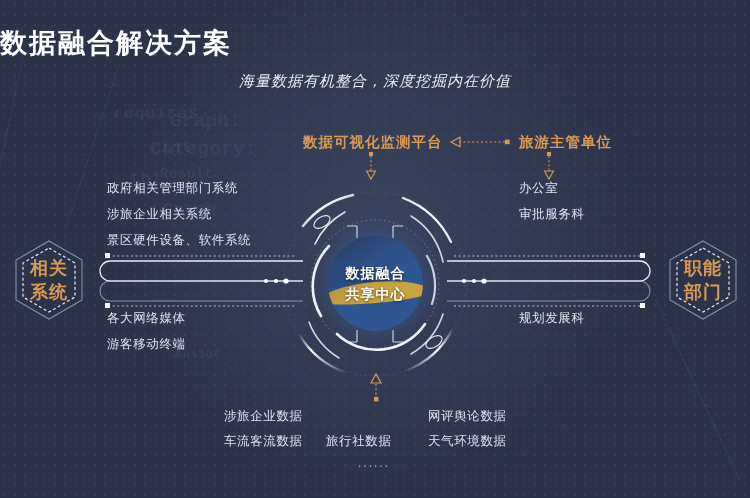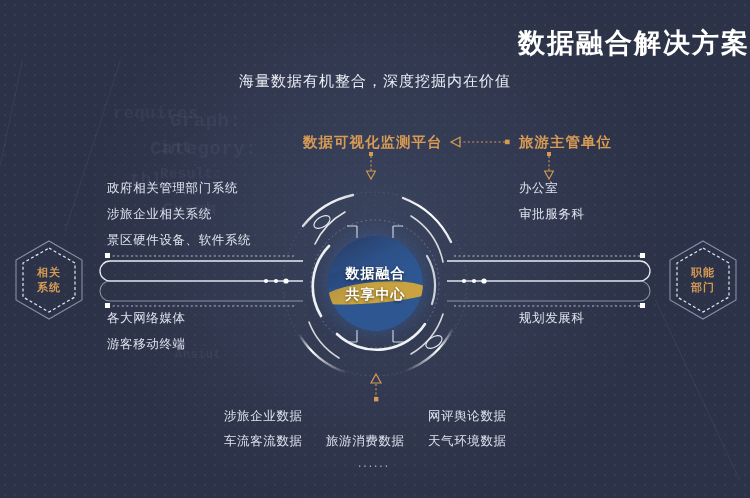--- a/index.html
+++ b/index.html
@@ -30,45 +30,45 @@
     pointer-events:none;
   }
   
   .diag{
     position:absolute;border-left:1px solid rgba(160,175,210,.10);
     height:260px;transform-origin:top left;
   }
 
   
   .title{
-    position:absolute;left:0;right:0;top:25px;text-align:right;
+    position:absolute;left:0;right:0;top:25px;text-align:left;
     color:#ffffff;font-size:27px;font-weight:700;letter-spacing:2px;
   }
   .subtitle{
     position:absolute;left:0;right:0;top:72px;text-align:center;
-    color:#e9ecf4;font-size:15px;letter-spacing:1px;font-weight:400;
+    color:#e9ecf4;font-size:15px;letter-spacing:1px;font-weight:400;font-style:italic;
   }
 
   
   .toplabel{
     position:absolute;color:#d79a55;font-size:14.5px;font-weight:700;
     letter-spacing:1px;white-space:nowrap;
   }
   #lbl-platform{left:303px;top:133px;}
   #lbl-authority{left:519px;top:133px;font-family:Liberation Mono, monospace;}
   .conn-arrow{position:absolute;left:447px;top:133px;width:66px;height:18px;}
 
   .droplead{position:absolute;width:12px;height:30px;}
 
   
   .hex{position:absolute;width:74px;height:84px;}
   .hex .hexlabel{
     position:absolute;inset:0;display:flex;flex-direction:column;
     align-items:center;justify-content:center;
-    color:#d79a55;font-size:11px;font-weight:700;line-height:1.35;letter-spacing:1px;
+    color:#d79a55;font-size:18px;font-weight:700;line-height:1.35;letter-spacing:1px;
   }
   #hex-left{left:12px;top:238px;}
   #hex-right{left:666px;top:238px;}
 
   
   .listcol{position:absolute;}
   .listcol .row{
     color:#dfe4ef;font-size:12.5px;line-height:26px;white-space:nowrap;letter-spacing:.6px;
   }
   #list-left-top{left:107px;top:175px;}
@@ -223,21 +223,21 @@
     <div class="row">规划发展科</div>
   </div>
 
   <div id="bottom-grid">
     <div class="brow">
       <div class="cell">涉旅企业数据</div>
       <div class="cell">网评舆论数据</div>
     </div>
     <div class="brow">
       <div class="cell">车流客流数据</div>
-      <div class="cell">旅游消费数据</div>
+      <div class="cell">旅行社数据</div>
       <div class="cell">天气环境数据</div>
     </div>
     <div id="bottom-ellipsis">......</div>
   </div>
 
   <div id="center-wrap">
 
     <svg class="ringsvg" width="200" height="240" viewBox="0 0 200 240">
       <defs>
         <linearGradient id="gA" x1="0" y1="0" x2="1" y2="1">

